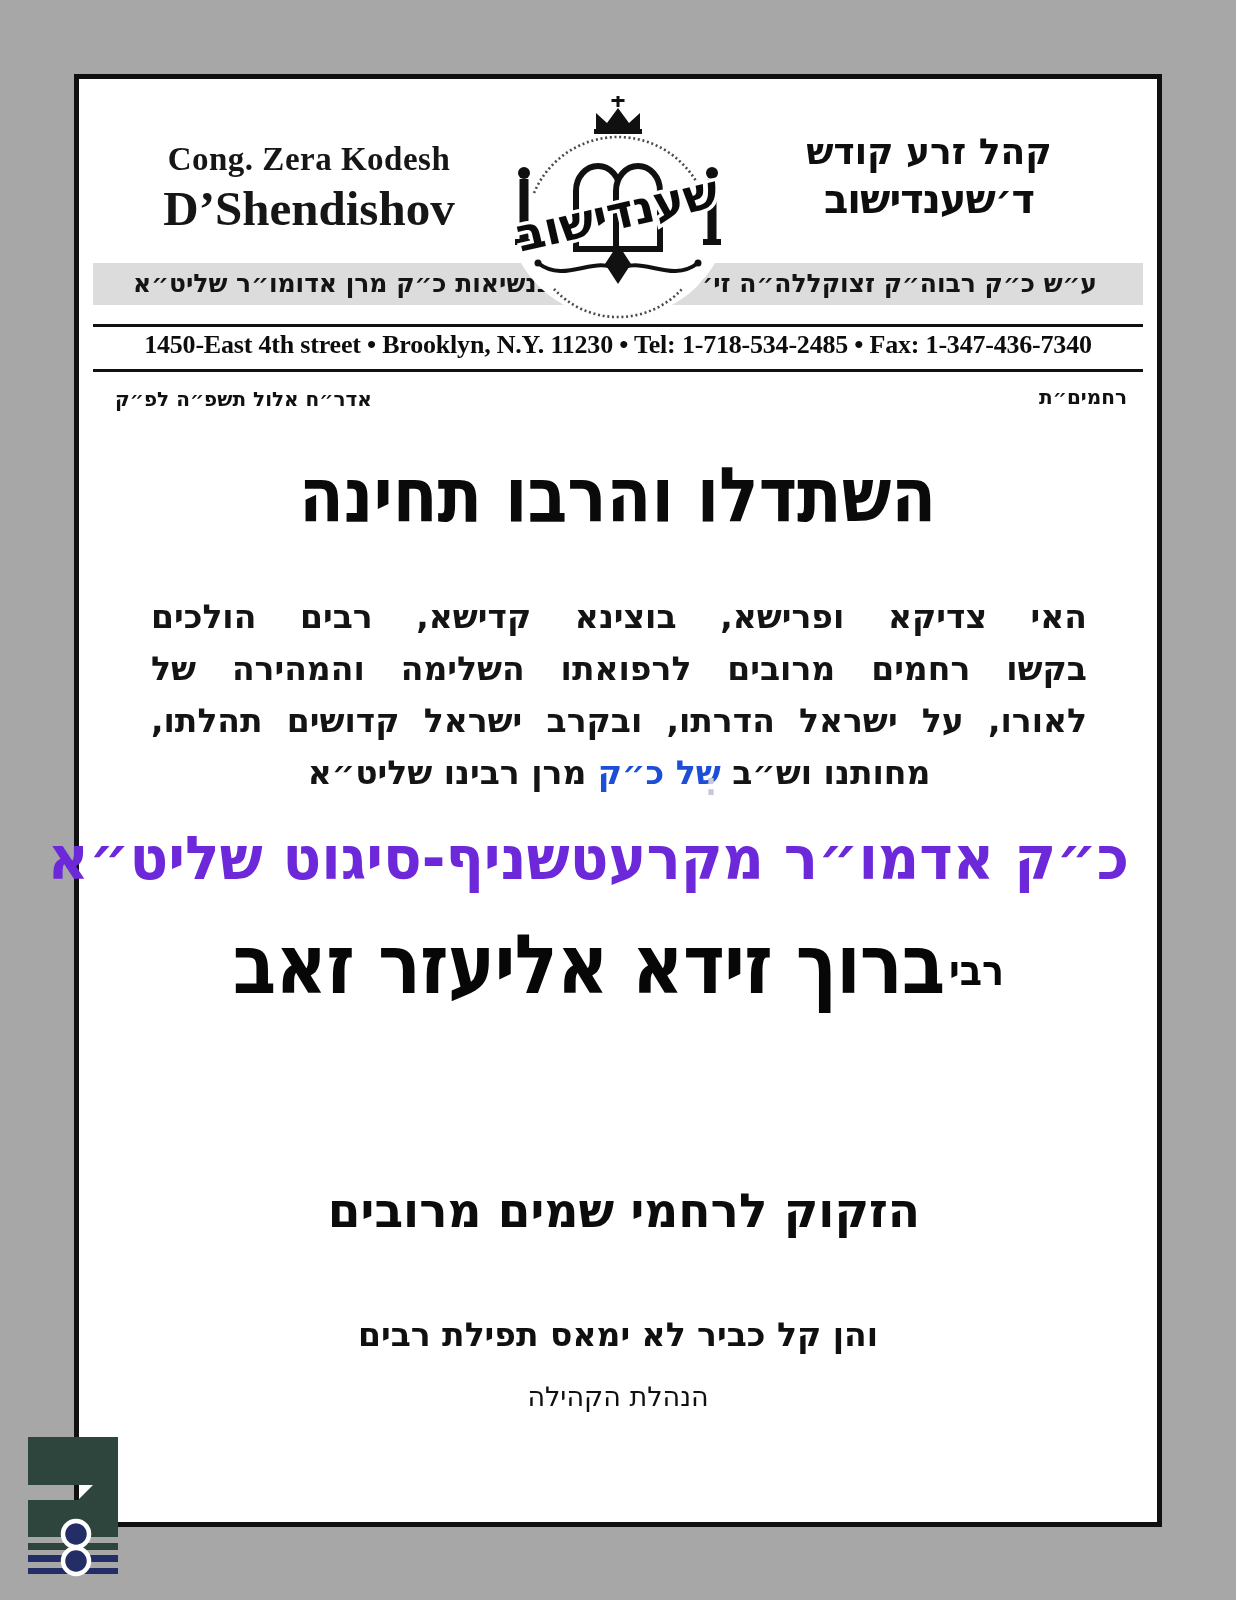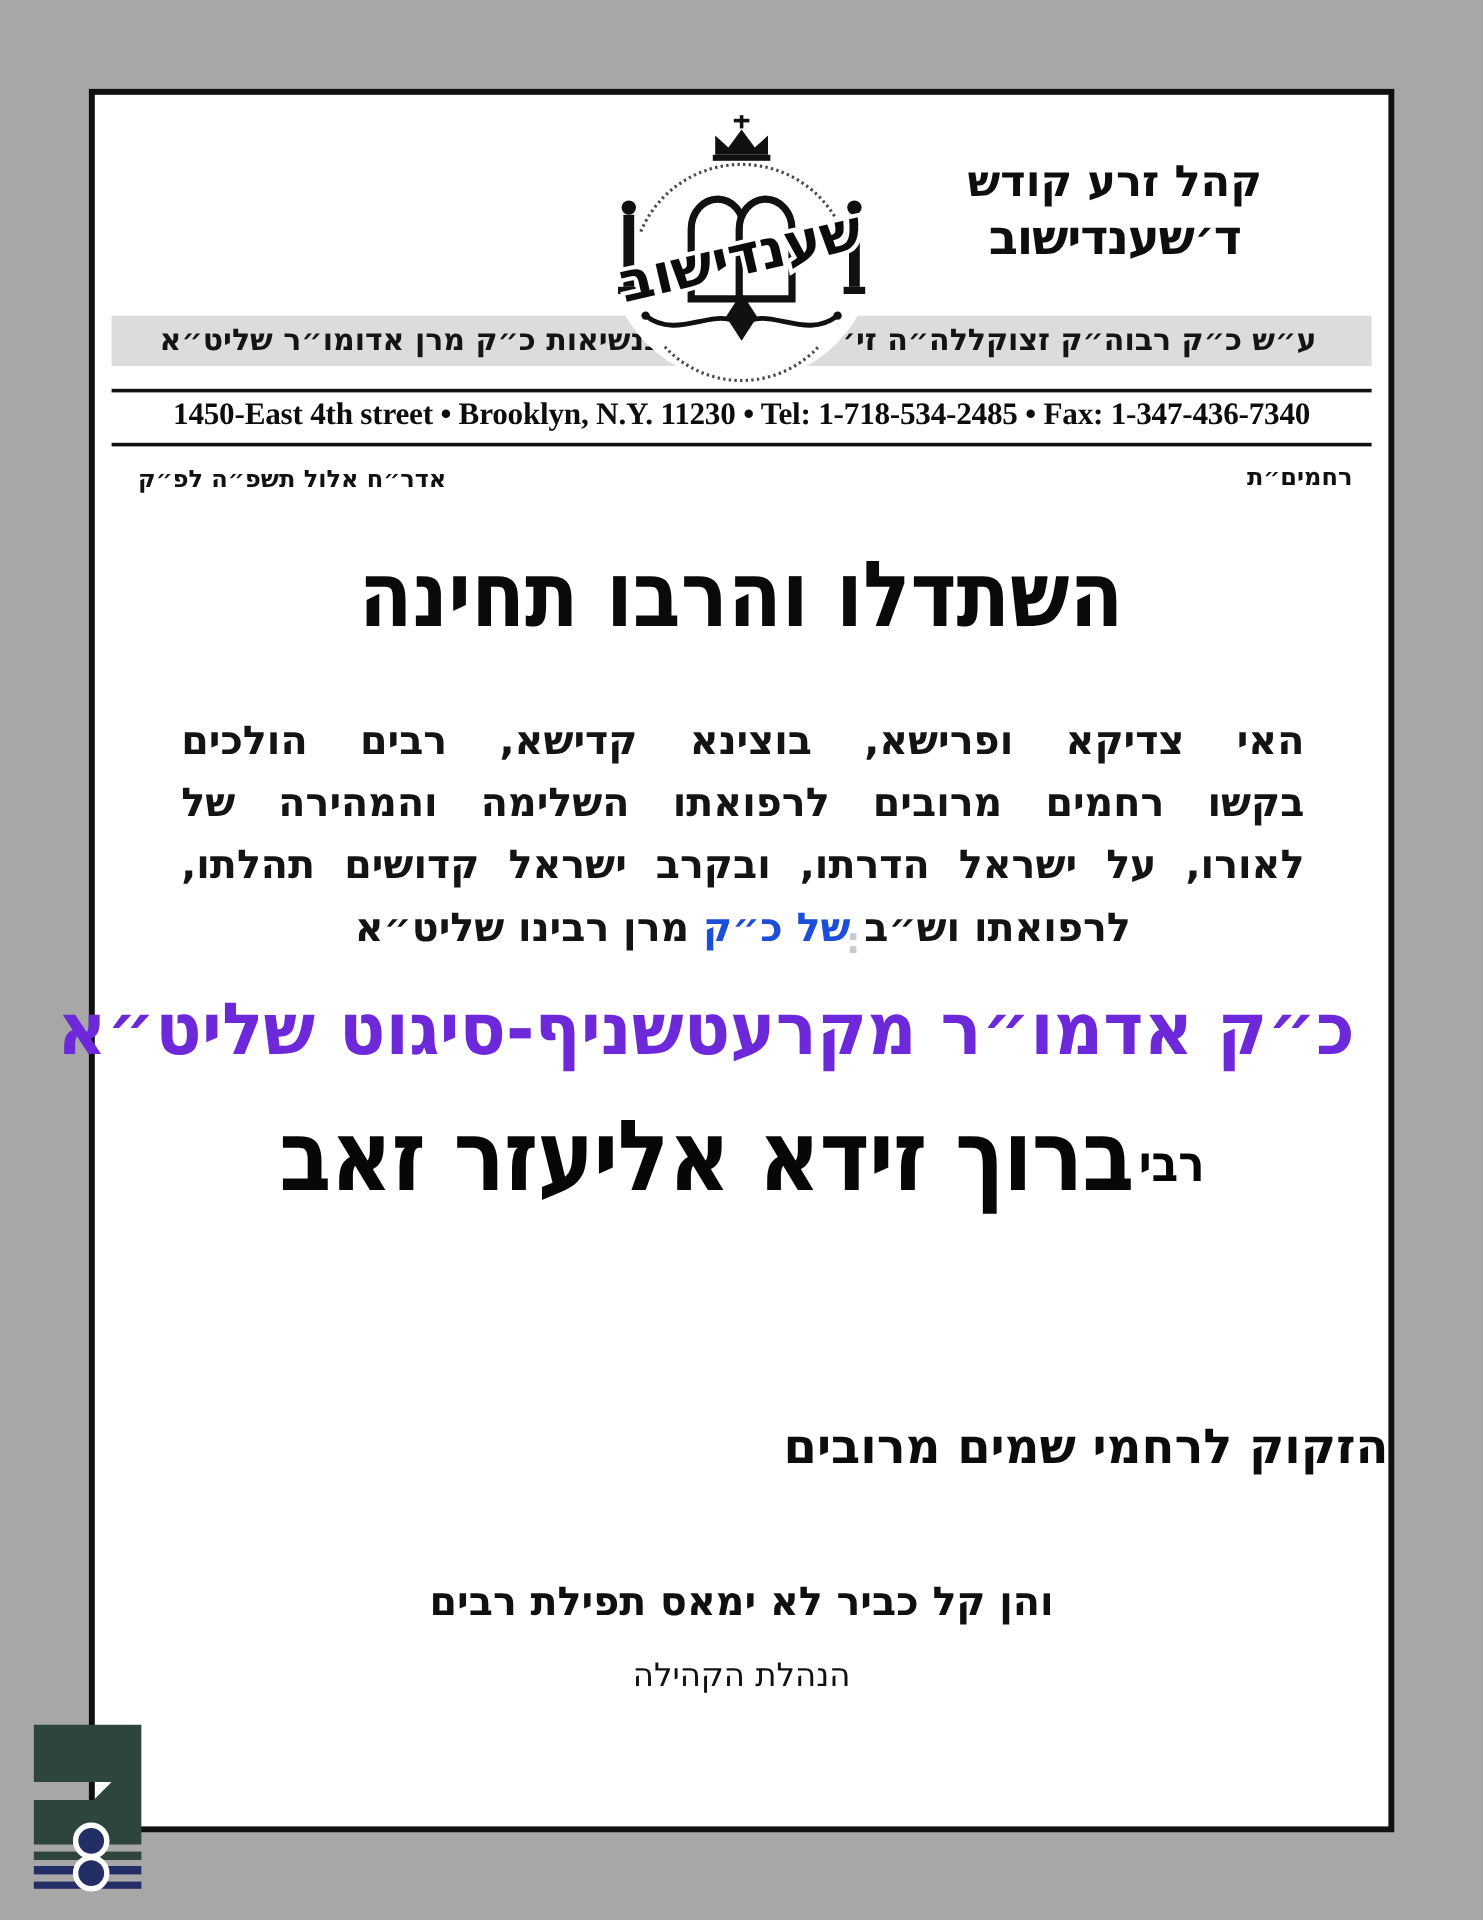--- a/index.html
+++ b/index.html
@@ -86,42 +86,46 @@
 
   .name-line2{
     position:absolute;left:0;right:0;top:956px;text-align:center;direction:rtl;
     color:#070707;white-space:nowrap;
   }
   .name-line2 .sq{display:inline-block;transform:scaleX(.9);transform-origin:center;}
   .name2-main{font-size:86px;font-weight:700;word-spacing:14px;letter-spacing:-1px;}
   .name2-suffix{font-size:34px;font-weight:700;vertical-align:14px;margin-right:26px;}
 
   .need-line{
-    position:absolute;left:12px;right:0;top:1104px;direction:rtl;
-    font-size:40px;font-weight:700;color:#0c0c0c;
+    position:absolute;left:12px;right:0;top:1104px;text-align:center;direction:rtl;
+    font-size:47px;font-weight:700;color:#0c0c0c;
   }
   .verse-line{
     position:absolute;left:0;right:0;top:1236px;text-align:center;direction:rtl;
     font-size:33px;font-weight:700;color:#101010;
   }
   .signature{
     position:absolute;left:0;right:0;top:1302px;text-align:center;direction:rtl;
     font-size:27px;font-weight:400;color:#101010;
   }
 
   
   .corner-logo{position:absolute;left:28px;top:1437px;width:90px;height:140px;z-index:10;}
 </style>
 </head>
 <body>
 
 <div class="canvas">
 
   <div class="page">
 
+    <div class="hdr-left">
+      <div class="l1">Cong. Zera Kodesh</div>
+      <div class="l2">D’Shendishov</div>
+    </div>
 
     <div class="hdr-right">
       <div class="l1">קהל זרע קודש</div>
       <div class="l2">ד׳שענדישוב</div>
     </div>
 
     <div class="band">
       <span class="btxt br">ע״ש כ״ק רבוה״ק זצוקללה״ה זי״ע</span>
       <span class="btxt bl">בנשיאות כ״ק מרן אדומו״ר שליט״א</span>
     </div>
@@ -168,21 +172,21 @@
 
     <div class="title">
       <span class="sq">השתדלו והרבו תחינה</span>
     </div>
 
     <div class="para">
       <div class="jline">האי צדיקא ופרישא, בוצינא קדישא, רבים הולכים</div>
       <div class="jline">בקשו רחמים מרובים לרפואתו השלימה והמהירה של</div>
       <div class="jline">לאורו, על ישראל הדרתו, ובקרב ישראל קדושים תהלתו,</div>
       <div class="cline">
-        <span>לרפואתו וש״ב</span>
+        <span>מחותנו וש״ב</span>
         <span class="faded">של כ״ק</span>
         <span>מרן רבינו שליט״א</span>
       </div>
     </div>
 
     <div class="colon-mark">:</div>
 
     <div class="rebbe-line">
       <span class="sq">כ״ק אדמו״ר מקרעטשניף-סיגוט שליט״א</span>
     </div>

